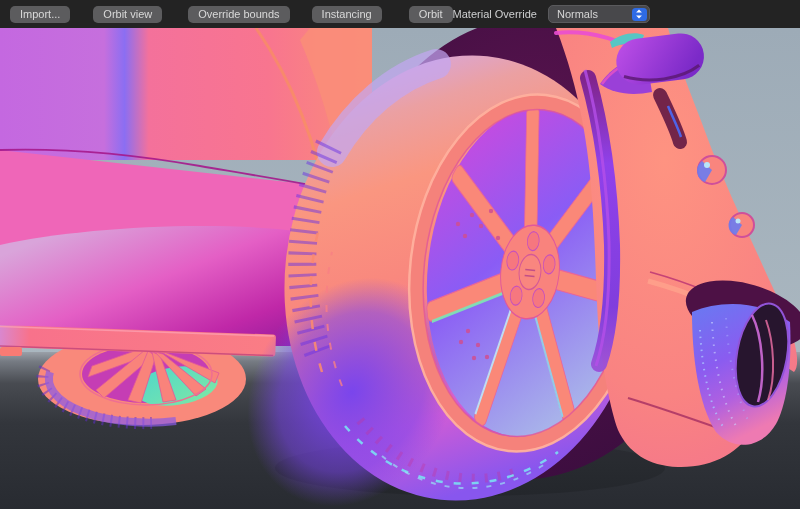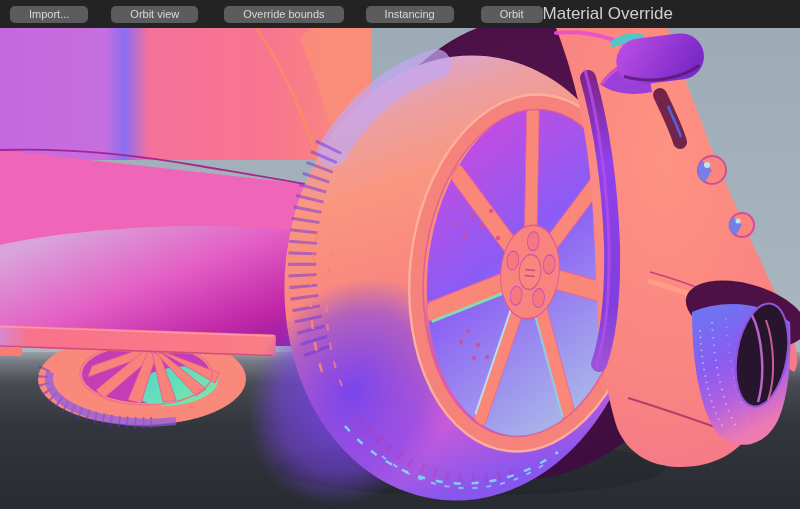--- a/index.html
+++ b/index.html
@@ -10,29 +10,29 @@
   }
   
   .toolbar{
     height:28px;width:800px;background:#232323;
     display:flex;align-items:center;box-sizing:border-box;
     padding-left:10px;white-space:nowrap;
   }
   .tb-btn{
     background:#5c5c5e;color:#d9d9d9;border:none;border-radius:5px;
     font-family:"Liberation Sans",sans-serif;font-size:11px;line-height:17px;
-    height:17px;padding:0 19px;cursor:default;flex:0 0 auto;
+    height:17px;padding:0 10px;cursor:default;flex:0 0 auto;
   }
   .tb-btn.m1{margin-right:23px}
   .tb-btn.m2{margin-right:26px}
   .tb-btn.m3{margin-right:22px}
   .tb-btn.m4{margin-right:27px}
   .tb-btn.m5{}
   .tb-label{
-    color:#cfd0d1;font-size:17px;margin-right:11px;flex:0 0 auto;
+    color:#cfd0d1;font-size:11px;margin-right:11px;flex:0 0 auto;
   }
   .tb-select{
     width:102px;height:18px;background:#48484b;border:1px solid #5a5a5d;
     border-radius:5px;display:flex;align-items:center;box-sizing:border-box;
     position:relative;flex:0 0 auto;cursor:default;
   }
   .tb-select .value{
     color:#d6d6d6;font-size:11px;padding-left:8px;flex:1;
     overflow:hidden;text-overflow:ellipsis;
   }
@@ -47,20 +47,29 @@
 </head>
 <body>
 
 <div class="toolbar">
   <button class="tb-btn m1">Import...</button>
   <button class="tb-btn m2">Orbit view</button>
   <button class="tb-btn m3">Override bounds</button>
   <button class="tb-btn m4">Instancing</button>
   <button class="tb-btn m5">Orbit</button>
   <span class="tb-label">Material Override</span>
+  <div class="tb-select">
+    <span class="value">Normals</span>
+    <span class="stepper">
+      <svg width="8" height="10" viewBox="0 0 8 10">
+          <path d="M4 0.4 L6.9 3.6 L1.1 3.6 Z" fill="#fff"></path>
+          <path d="M1.1 6.4 L6.9 6.4 L4 9.6 Z" fill="#fff"></path>
+        </svg>
+    </span>
+  </div>
 </div>
 
 <svg class="viewport" viewBox="0 28 800 481" xmlns="http://www.w3.org/2000/svg">
   <defs>
     <linearGradient id="skyGrad" x1="0" y1="0" x2="0" y2="1">
       <stop offset="0" stop-color="#9dabb7"></stop>
         <stop offset="1" stop-color="#aab7c0"></stop>
     </linearGradient>
     <linearGradient id="groundGrad" x1="0" y1="0" x2="0" y2="1">
       <stop offset="0" stop-color="#9aa0a8"></stop>

